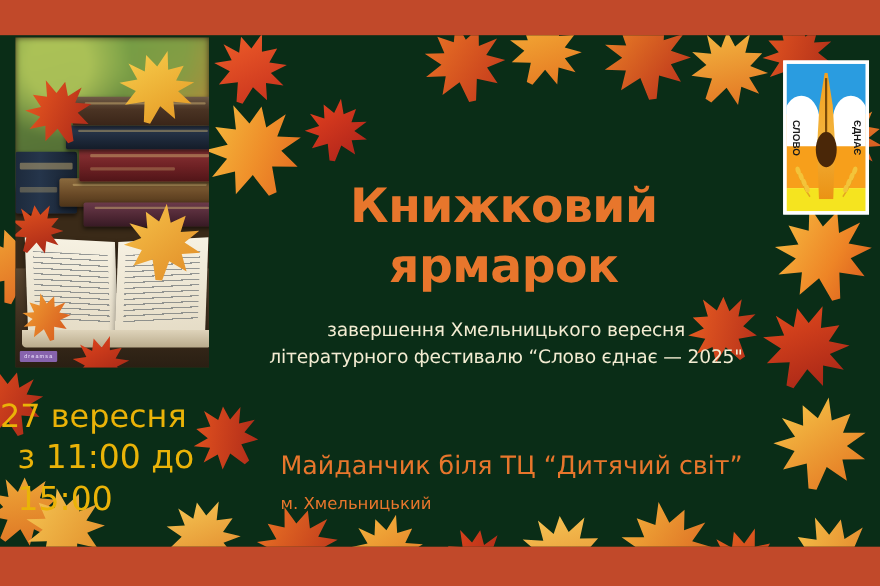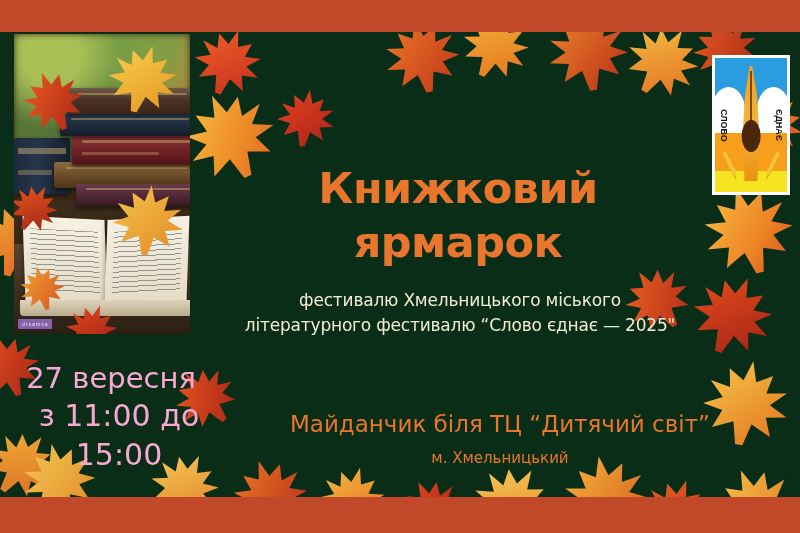--- a/index.html
+++ b/index.html
@@ -194,33 +194,32 @@
     font-size: 17px;
     line-height: 1.45;
     font-family: "DejaVu Sans", sans-serif;
     letter-spacing: -0.2px;
   }
 
   .date-block {
     position: absolute; z-index: 8;
     left: 0px; width: 222px;
     top: 360px;
-    text-align: center;
-    color: #f9a8d4;
+    text-align: left;
+    color: #eab308;
     font-family: "DejaVu Sans", sans-serif;
     line-height: 1.28;
   }
   .date-block .d1 { font-size: 29px; }
   .date-block .d2 { font-size: 30px; margin-left: 16px; }
 
   .venue {
     position: absolute; z-index: 8;
     left: 255px; width: 490px;
     top: 410px;
-    text-align: center;
     color: #e8762c;
     font-family: "DejaVu Sans", sans-serif;
   }
   .venue .v1 { font-size: 23px; line-height: 1.3; }
   .venue .v2 { font-size: 15px; margin-top: 9px; }
 
   .watermark {
     position: absolute; left: 4px; bottom: 5px;
     z-index: 6;
     background: rgba(150,110,200,.85);
@@ -679,21 +678,21 @@
   </div>
 
   <div class="band top"></div>
   <div class="band bottom"></div>
 
   <div class="title">
     <div>Книжковий ярмарок</div>
   </div>
 
   <div class="subtitle">
-    <div>фестивалю Хмельницького міського</div>
+    <div>завершення Хмельницького вересня</div>
     <div>літературного фестивалю “Слово єднає — 2025"</div>
   </div>
 
   <div class="date-block">
     <div class="d1">27 вересня</div>
     <div class="d2">з 11:00 до 15:00</div>
   </div>
 
   <div class="venue">
     <div class="v1">Майданчик біля ТЦ “Дитячий світ”</div>

